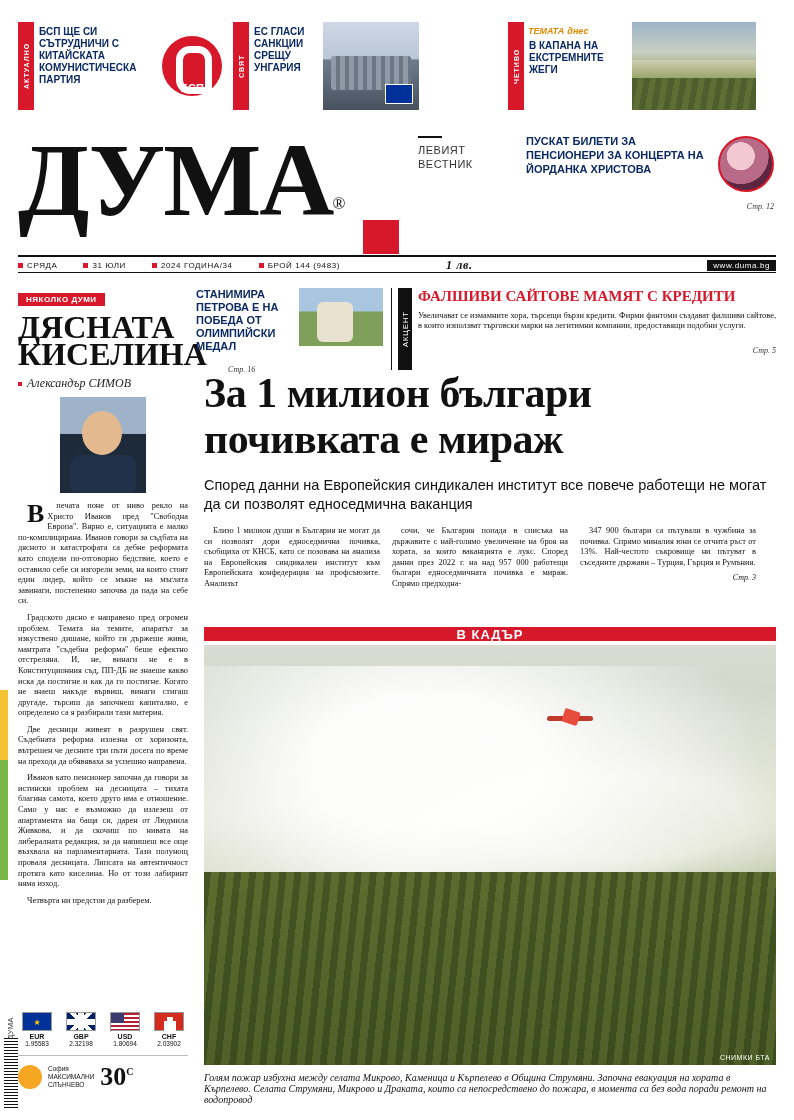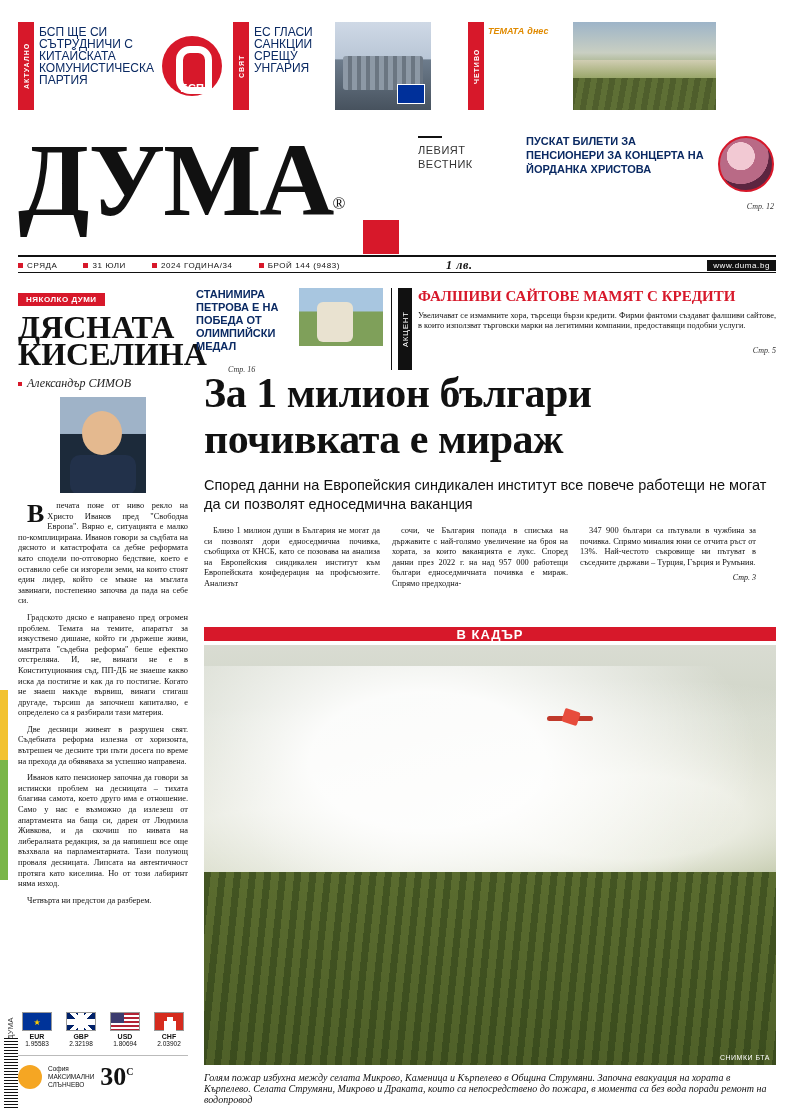--- a/index.html
+++ b/index.html
@@ -23,21 +23,21 @@
     position:relative; display:flex; height:88px; overflow:hidden;
   }
   .teaser-tag {
     width:16px; background:#d7182a; color:#fff;
     writing-mode: vertical-rl; transform: rotate(180deg);
     font-family:"Liberation Sans", sans-serif; font-size:7px; letter-spacing:1px;
     display:flex; align-items:center; justify-content:center; font-weight:bold;
   }
   .teaser-text {
     font-family:"Liberation Sans", sans-serif;
-    font-weight:normal; font-size:12px; line-height:12px;
+    font-weight:bold; font-size:10px; line-height:12px;
     color:#0b2a63; padding:4px 5px 0 5px; width:120px;
   }
   .teaser-img { width:96px; height:88px; overflow:hidden; position:relative; }
   .page-ref {
     position:absolute; font-family:"Liberation Serif", serif;
     font-size:8px; font-style:italic; color:#333;
   }
 
   .bsp-logo {
     width:76px; height:88px; display:flex; align-items:center; justify-content:center;
@@ -291,34 +291,35 @@
       <div class="bsp-logo">
         <div class="bsp-circle">
             <span class="bsp-label">БСП</span>
           </div>
       </div>
 
     </div>
 
     <div class="teaser" style="width:235px;">
       <div class="teaser-tag">СВЯТ</div>
-      <div class="teaser-text" style="width:86px;">ЕС ГЛАСИ САНКЦИИ СРЕЩУ УНГАРИЯ</div>
+      <div class="teaser-text" style="width:74px;">ЕС ГЛАСИ САНКЦИИ СРЕЩУ УНГАРИЯ</div>
       <div class="teaser-img img-eu">
         <div class="eu-stars">★★★★</div>
       </div>
 
     </div>
 
-    <div class="teaser" style="width:248px;">
+    <div class="teaser" style="width:248px;margin-left:40px;">
       <div class="teaser-tag">ЧЕТИВО</div>
       <div style="position:relative; width:112px;">
         <div class="tema-badge">
           <span>ТЕМАТА</span>
           <span>днес</span>
         </div>
+        <div class="teaser-text" style="width:108px; padding-top:18px;">В КАПАНА НА ЕКСТРЕМНИТЕ ЖЕГИ</div>
       </div>
       <div class="teaser-img img-fire" style="width:180px;"></div>
 
     </div>
   </div>
 
   <div class="masthead">
     <div style="position:relative;">
       <span class="duma">ДУМА</span><span class="reg-mark">®</span>
       <div class="red-square"></div>

